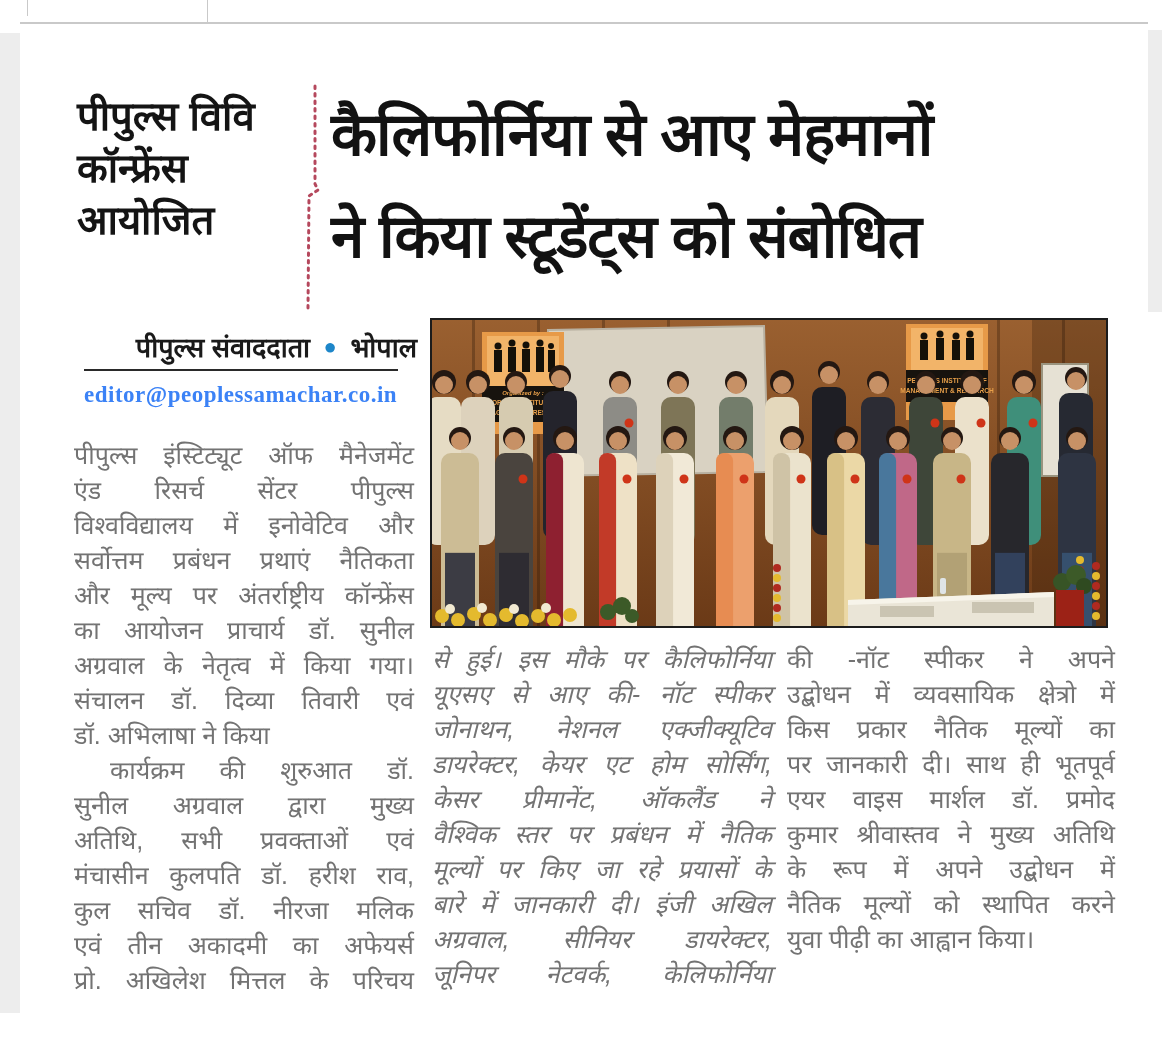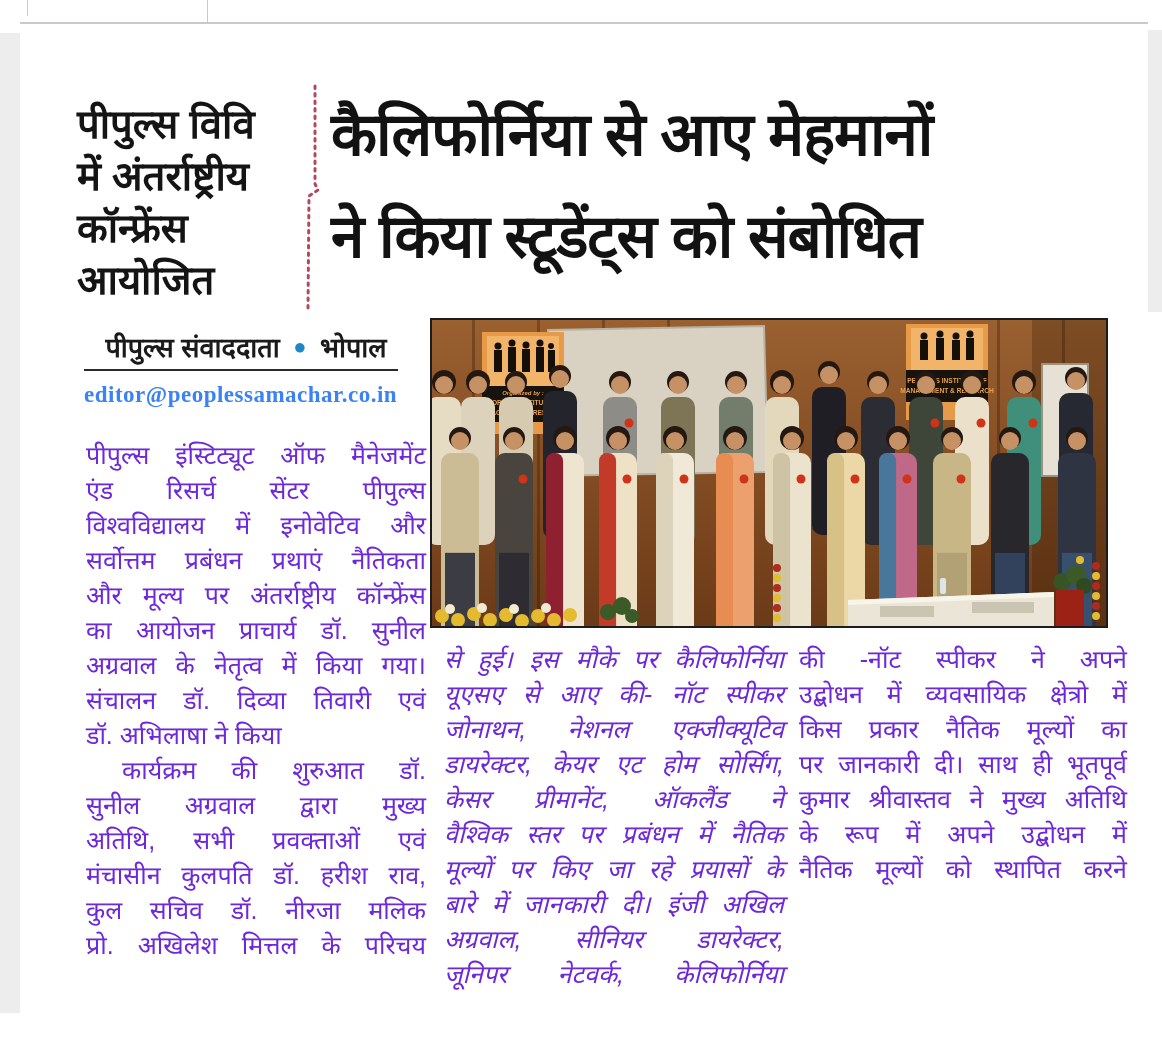--- a/index.html
+++ b/index.html
@@ -7,41 +7,41 @@
          font-family:"Liberation Sans",sans-serif;color:#161616;}
   
   .topbar{position:absolute;left:0;top:0;width:1162px;height:22px;background:#fff;}
   .topbar-rule{position:absolute;left:20px;top:22px;width:1128px;height:0;border-top:2px solid #c9c9c9;}
   .vline1{position:absolute;left:27px;top:0;width:1px;height:16px;background:#c9c9c9;}
   .vline2{position:absolute;left:207px;top:0;width:1px;height:22px;background:#c9c9c9;}
   .strip-left{position:absolute;left:0;top:33px;width:20px;height:980px;background:#ededed;}
   .strip-right{position:absolute;right:0;top:30px;width:14px;height:282px;background:#ededed;}
 
   
-  .kicker{position:absolute;left:77px;top:98px;width:238px;font-weight:bold;font-size:40px;line-height:52px;color:#141414;}
+  .kicker{position:absolute;left:77px;top:90px;width:238px;font-weight:bold;font-size:40px;line-height:52px;color:#141414;}
   .kicker .line{text-align:left;text-align-last:left;height:52px;}
 
   
   .divider{position:absolute;left:301px;top:84px;width:30px;height:226px;}
 
   
   .headline{position:absolute;left:331px;top:84px;width:782px;font-weight:bold;font-size:60px;
             line-height:102px;letter-spacing:-1px;color:#121212;}
   .headline .line{text-align:center;text-align-last:left;height:102px;}
 
   
-  .byline{position:absolute;left:75px;top:328px;width:342px;text-align:center;
+  .byline{position:absolute;left:75px;top:328px;width:342px;text-align:right;
           font-size:27px;font-weight:bold;color:#1a1a1a;}
   .byline .dot{color:#1d86c9;font-size:22px;vertical-align:3px;padding:0 6px;}
   .byline-rule{position:absolute;left:84px;top:369px;width:314px;height:0;border-top:2px solid #2a2a2a;}
   .email{position:absolute;left:84px;top:382px;font-family:"Liberation Serif",serif;
          font-weight:bold;font-size:23px;letter-spacing:.5px;color:#3b82f6;}
 
   
-  .col{position:absolute;font-size:25px;color:#6d28d9;margin-left:12px;}
+  .col{position:absolute;font-size:25px;color:#737373;}
   .col .line{height:35px;text-align:justify;text-align-last:justify;white-space:nowrap;overflow:visible;}
   .col .line.njust{text-align:center;text-align-last:left;}
   .col .line.ind{padding-left:36px;}
   .col1{left:74px;top:437px;width:340px;}
   .col2{left:432px;top:641px;width:340px;font-style:italic;}
   .col3{left:787px;top:641px;width:328px;}
 
   
   .photo-frame{position:absolute;left:430px;top:318px;width:674px;height:306px;
                border:2px solid #1c1c1c;background:#7c4b20;}
@@ -56,21 +56,20 @@
   <div class="topbar">
     <div class="vline1"></div>
     <div class="vline2"></div>
   </div>
   <div class="topbar-rule"></div>
   <div class="strip-left"></div>
   <div class="strip-right"></div>
 
   <div class="kicker">
       <div class="line">पीपुल्स विवि</div>
-      <div class="line">में अंतर्राष्ट्रीय</div>
       <div class="line">कॉन्फ्रेंस</div>
       <div class="line">आयोजित</div>
     </div>
 
   <svg class="divider" viewBox="0 0 30 226">
     <path d="M14,2 L14,100 L17,106 L8,112 L7,224" fill="none" stroke="#b5485d" stroke-width="3" stroke-dasharray="2.5,5" stroke-linecap="round"></path>
   </svg>
 
   <div class="headline">
       <div class="line">कैलिफोर्निया से आए मेहमानों</div>
@@ -378,37 +377,40 @@
       <div class="line">और मूल्य पर अंतर्राष्ट्रीय कॉन्फ्रेंस</div>
       <div class="line">का आयोजन प्राचार्य डॉ. सुनील</div>
       <div class="line">अग्रवाल के नेतृत्व में किया गया।</div>
       <div class="line">संचालन डॉ. दिव्या तिवारी एवं</div>
       <div class="line njust">डॉ. अभिलाषा ने किया</div>
       <div class="line ind">कार्यक्रम की शुरुआत डॉ.</div>
       <div class="line">सुनील अग्रवाल द्वारा मुख्य</div>
       <div class="line">अतिथि, सभी प्रवक्ताओं एवं</div>
       <div class="line">मंचासीन कुलपति डॉ. हरीश राव,</div>
       <div class="line">कुल सचिव डॉ. नीरजा मलिक</div>
+      <div class="line">एवं तीन अकादमी का अफेयर्स</div>
       <div class="line">प्रो. अखिलेश मित्तल के परिचय</div>
     </div>
   <div class="col col2">
       <div class="line">से हुई। इस मौके पर कैलिफोर्निया</div>
       <div class="line">यूएसए से आए की- नॉट स्पीकर</div>
       <div class="line">जोनाथन, नेशनल एक्जीक्यूटिव</div>
       <div class="line">डायरेक्टर, केयर एट होम सोर्सिंग,</div>
       <div class="line">केसर प्रीमानेंट, ऑकलैंड ने</div>
       <div class="line">वैश्विक स्तर पर प्रबंधन में नैतिक</div>
       <div class="line">मूल्यों पर किए जा रहे प्रयासों के</div>
       <div class="line">बारे में जानकारी दी। इंजी अखिल</div>
       <div class="line">अग्रवाल, सीनियर डायरेक्टर,</div>
       <div class="line">जूनिपर नेटवर्क, केलिफोर्निया</div>
     </div>
   <div class="col col3">
       <div class="line">की -नॉट स्पीकर ने अपने</div>
       <div class="line">उद्बोधन में व्यवसायिक क्षेत्रो में</div>
       <div class="line">किस प्रकार नैतिक मूल्यों का</div>
       <div class="line">पर जानकारी दी। साथ ही भूतपूर्व</div>
+      <div class="line">एयर वाइस मार्शल डॉ. प्रमोद</div>
       <div class="line">कुमार श्रीवास्तव ने मुख्य अतिथि</div>
       <div class="line">के रूप में अपने उद्बोधन में</div>
       <div class="line">नैतिक मूल्यों को स्थापित करने</div>
+      <div class="line njust">युवा पीढ़ी का आह्वान किया।</div>
     </div>
 
 </div>
 
 </body></html>

